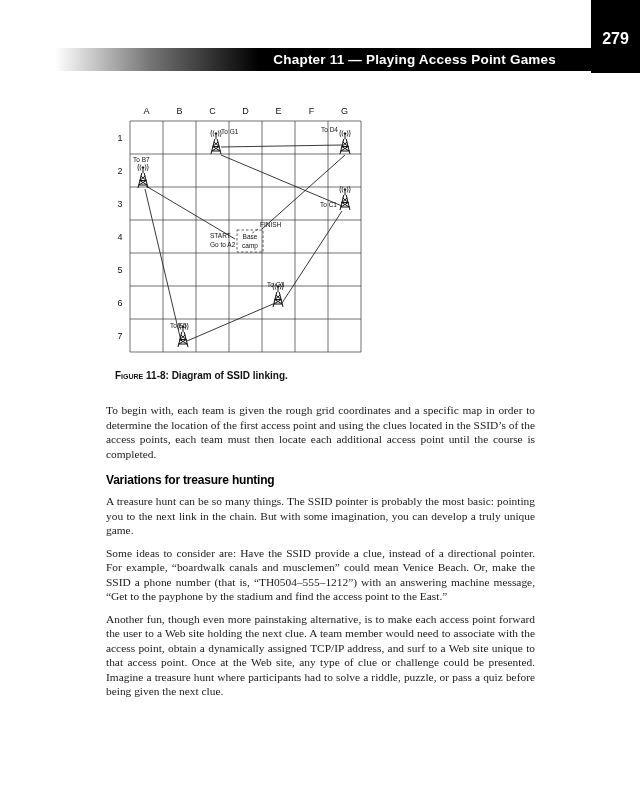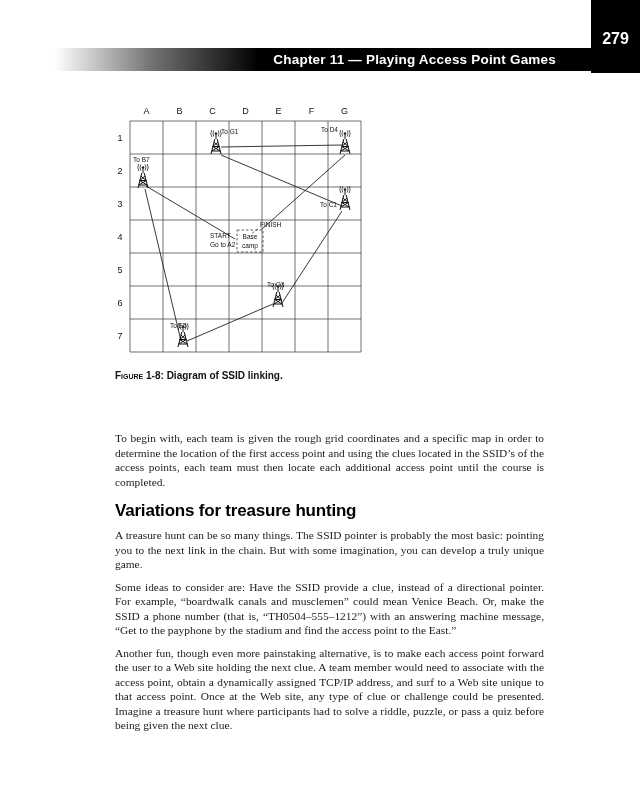--- a/index.html
+++ b/index.html
@@ -36,26 +36,26 @@
   svg rect.dash { fill:none; stroke:#333; stroke-width:0.8; stroke-dasharray:2.5 2; }
   svg path.dashline { fill:none; stroke:#333; stroke-width:0.8; stroke-dasharray:2.5 2; }
   .tower-glyph { stroke:#111; stroke-width:1; fill:none; }
   .caption {
     position:absolute; left:115px; top:370px; width:430px;
     font-family:"Liberation Sans", sans-serif; font-size:10px; color:#111;
   }
   .caption .cap-label { font-weight:bold; font-variant:small-caps; }
   .caption .cap-text  { font-weight:bold; }
   
-  .body-col { position:absolute; left:115px; top:403px; width:429px;margin-top:28px; }
+  .body-col { position:absolute; left:106px; top:403px; width:429px; }
   .body-col p {
     font-size:11.4px; line-height:14.5px; text-align:justify; margin:0 0 8px 0;
   }
   .section-heading {
-    font-family:"Liberation Sans", sans-serif; font-weight:bold; font-size:17px;
+    font-family:"Liberation Sans", sans-serif; font-weight:bold; font-size:12px;
     margin:12px 0 7px 0; color:#000; letter-spacing:-.2px;
   }
 </style>
 </head>
 <body>
 
 <div class="page">
 
   <div class="chapter-bar">
     <span class="title">Chapter 11  —  Playing Access Point Games</span>
@@ -132,21 +132,21 @@
         <text x="150" y="136" class="lbl" text-anchor="middle">Base</text>
         <text x="150" y="145" class="lbl" text-anchor="middle">camp</text>
         <text x="110" y="135" class="lbl">START</text>
         <text x="110" y="144" class="lbl">Go to A2</text>
         <text x="160" y="124" class="lbl">FINISH</text>
         <path d="M158,126 L151,131" class="dashline"></path>
       </svg>
   </div>
 
   <div class="caption">
-    <span class="cap-label">Figure 1-8:</span>
+    <span class="cap-label">Figure 11-8:</span>
     <span class="cap-text">Diagram of SSID linking.</span>
   </div>
 
   <div class="body-col">
     <p>To begin with, each team is given the rough grid coordinates and a specific map in order to determine the location of the first access point and using the clues located in the SSID’s of the access points, each team must then locate each additional access point until the course is completed.</p>
     <h2 class="section-heading">Variations for treasure hunting</h2>
     <p>A treasure hunt can be so many things. The SSID pointer is probably the most basic: pointing you to the next link in the chain. But with some imagination, you can develop a truly unique game.</p>
     <p>Some ideas to consider are: Have the SSID provide a clue, instead of a directional pointer. For example, “boardwalk canals and musclemen” could mean Venice Beach. Or, make the SSID a phone number (that is, “TH0504–555–1212”) with an answering machine message, “Get to the payphone by the stadium and find the access point to the East.”</p>
     <p>Another fun, though even more painstaking alternative, is to make each access point forward the user to a Web site holding the next clue. A team member would need to associate with the access point, obtain a dynamically assigned TCP/IP address, and surf to a Web site unique to that access point. Once at the Web site, any type of clue or challenge could be presented. Imagine a treasure hunt where participants had to solve a riddle, puzzle, or pass a quiz before being given the next clue.</p>
   </div>

